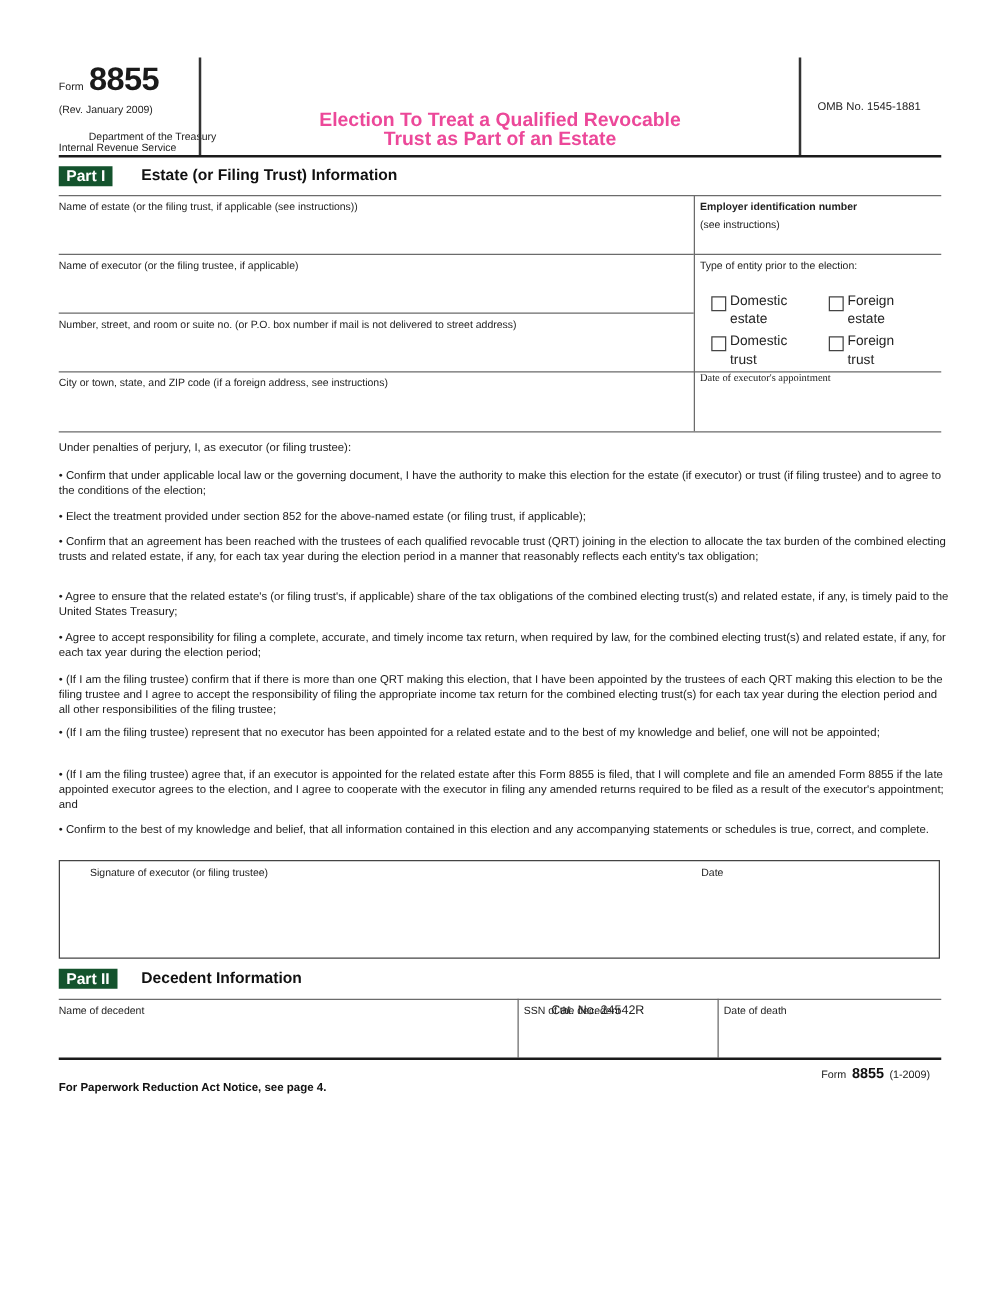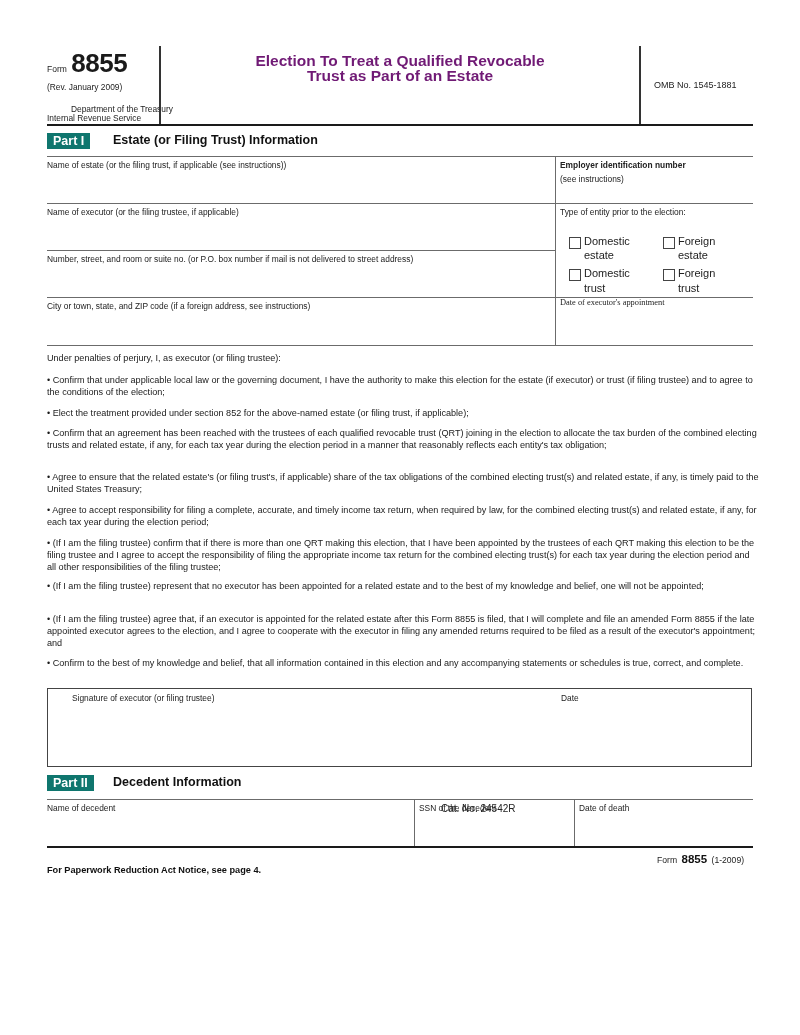--- a/index.html
+++ b/index.html
@@ -7,22 +7,22 @@
          font-family:"Liberation Sans", sans-serif; color:#1a1a1a; }
   .abs { position:absolute; }
   .hline { position:absolute; height:0; border-top:1px solid #6b6b6b; }
   .hline.thick { border-top:2px solid #1a1a1a; }
   .vline { position:absolute; width:0; border-left:1px solid #6b6b6b; }
   .vline.thick { border-left:2px solid #333; }
   .lbl { position:absolute; font-size:8.4px; line-height:10px; white-space:nowrap; color:#222; }
   .form-word { font-size:8.5px; }
   .form-num { font-size:26px; font-weight:bold; letter-spacing:-0.5px; }
   .title { position:absolute; left:160px; width:480px; text-align:center; font-weight:bold;
-           font-size:15.5px; line-height:16px; color:#701a75; }
-  .part-tag { position:absolute; background:#0f766e; color:#fff; font-weight:bold; font-size:12.5px;
+           font-size:15.5px; line-height:16px; color:#ec4899;margin-top:36px; }
+  .part-tag { position:absolute; background:#14532d; color:#fff; font-weight:bold; font-size:12.5px;
               padding:1px 6px 0 6px; line-height:15px; }
   .part-title { position:absolute; font-weight:bold; font-size:12.5px; line-height:15px; color:#111; }
   .cb { position:absolute; width:10px; height:10px; border:1px solid #444; background:#fff; }
   .cb-lbl { position:absolute; font-size:11px; line-height:14px; color:#222; }
   .para { position:absolute; left:47px; width:712px; font-size:9.1px; line-height:12px; color:#1a1a1a; }
   .field-area { position:absolute; background:transparent; }
   .sig-box { position:absolute; left:47px; top:688px; width:705px; height:79px; border:1.5px solid #444; box-sizing:border-box; }
   .footer-bold { position:absolute; font-weight:bold; font-size:9.2px; color:#111; white-space:nowrap;margin-top:14px; }
 </style>
 </head>

